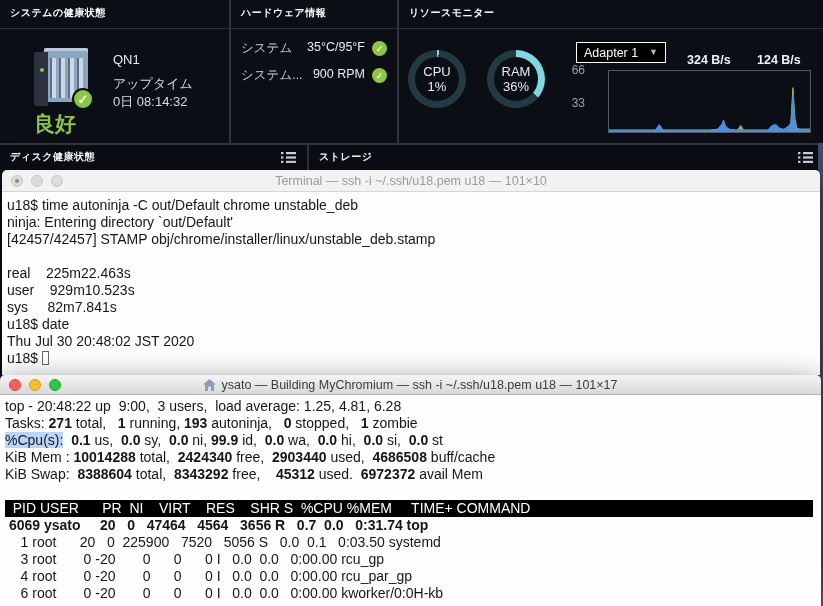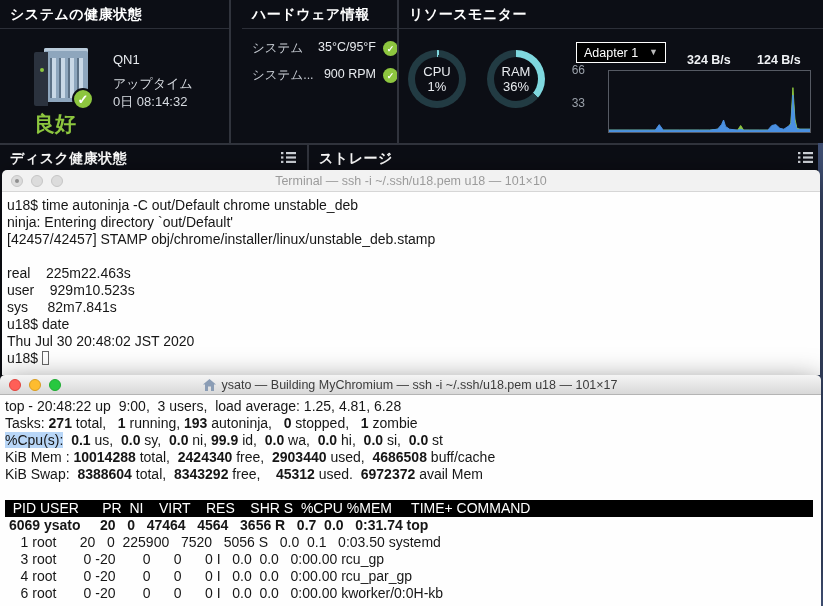--- a/index.html
+++ b/index.html
@@ -2,21 +2,21 @@
 <html><head>
 <meta charset="utf-8">
 <style>
   * { margin:0; padding:0; box-sizing:border-box; }
   html,body { width:823px; height:606px; overflow:hidden; background:#0d0f16;
     font-family:"Liberation Sans", sans-serif; }
 
   
   #dashboard { position:absolute; inset:0; background:#0c0e15; }
   .panel { position:absolute; background:#0c0e15; }
-  .panel-title { position:absolute; left:10px; top:6px; font-size:14px; font-weight:bold;
+  .panel-title { position:absolute; left:10px; top:6px; font-size:10px; font-weight:bold;
     color:#ffffff; letter-spacing:.5px; }
   .hdr-rule { position:absolute; left:0; right:0; top:28px; height:1px; background:#2c2f38; }
   .vdiv { position:absolute; width:2px; background:#31343d; }
   .hdiv { position:absolute; height:2px; background:#31343d; }
 
   
   .nas-icon { position:absolute; left:32px; top:44px; width:58px; height:62px; }
   .nas-body { position:absolute; left:12px; top:4px; width:44px; height:54px; background:#8ea6bd;
     border-radius:2px; box-shadow:inset 0 3px 0 #b9cada; }
   .nas-side { position:absolute; left:2px; top:8px; width:14px; height:54px; background:#2b323e;
@@ -106,21 +106,21 @@
         </div>
       <div class="badge nas-badge">✓</div>
     </div>
     <div class="health-status">良好</div>
     <div class="sys-name">QN1</div>
     <div class="sys-uptime-label">アップタイム</div>
     <div class="sys-uptime">0日 08:14:32</div>
   </div>
   <div class="vdiv" style="left:229px;top:0;height:143px"></div>
 
-  <div class="panel" style="left:242px;top:0;width:166px;height:143px">
+  <div class="panel" style="left:231px;top:0;width:166px;height:143px">
     <div class="panel-title">ハードウェア情報</div>
     <div class="hdr-rule"></div>
     <div class="hw-row" style="top:40px">
       <span>システム</span>
       <span class="hw-val">35°C/95°F</span>
       <span class="badge hw-badge">✓</span>
     </div>
     <div class="hw-row" style="top:67px">
       <span>システム...</span>
       <span class="hw-val">900 RPM</span>

